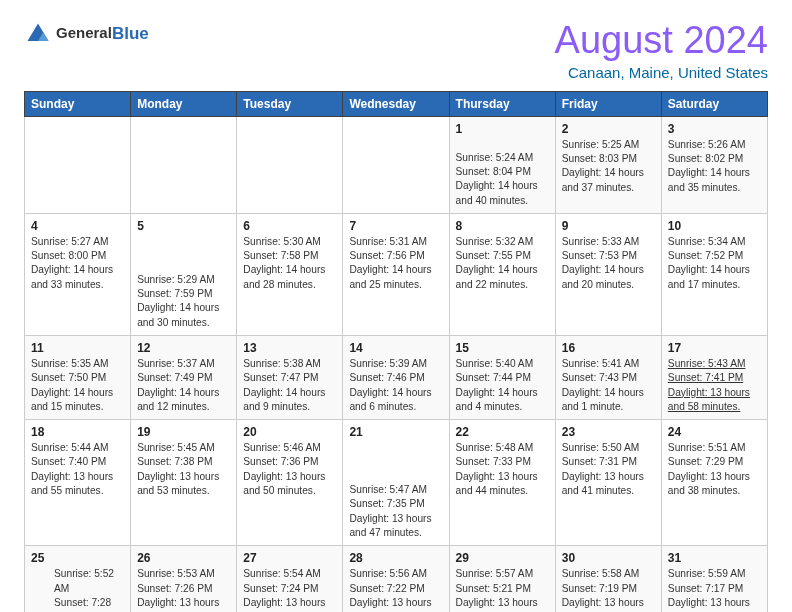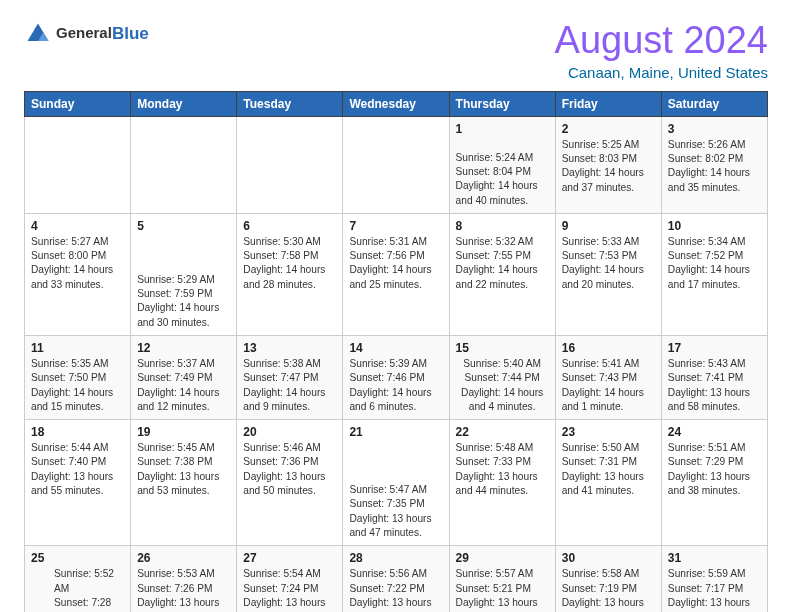--- a/index.html
+++ b/index.html
@@ -231,35 +231,35 @@
         </td>
         <td>
           <span class="day-num">14</span>
           <div class="day-info" style="white-space: pre-line;">Sunrise: 5:39 AM
 Sunset: 7:46 PM
 Daylight: 14 hours
 and 6 minutes.</div>
         </td>
         <td>
           <span class="day-num">15</span>
-          <div class="day-info" style="white-space: pre-line; text-align: center;">Sunrise: 5:40 AM
+          <div class="day-info" style="white-space: pre-line;">Sunrise: 5:40 AM
 Sunset: 7:44 PM
 Daylight: 14 hours
 and 4 minutes.</div>
         </td>
         <td>
           <span class="day-num">16</span>
           <div class="day-info" style="white-space: pre-line;">Sunrise: 5:41 AM
 Sunset: 7:43 PM
 Daylight: 14 hours
 and 1 minute.</div>
         </td>
         <td>
           <span class="day-num">17</span>
-          <div class="day-info" style="white-space: pre-line;">Sunrise: 5:43 AM
+          <div class="day-info" style="white-space: pre-line; text-decoration: underline;">Sunrise: 5:43 AM
 Sunset: 7:41 PM
 Daylight: 13 hours
 and 58 minutes.</div>
         </td>
       </tr>
       <tr>
         <td>
           <span class="day-num">18</span>
           <div class="day-info" style="white-space: pre-line;">Sunrise: 5:44 AM
 Sunset: 7:40 PM

